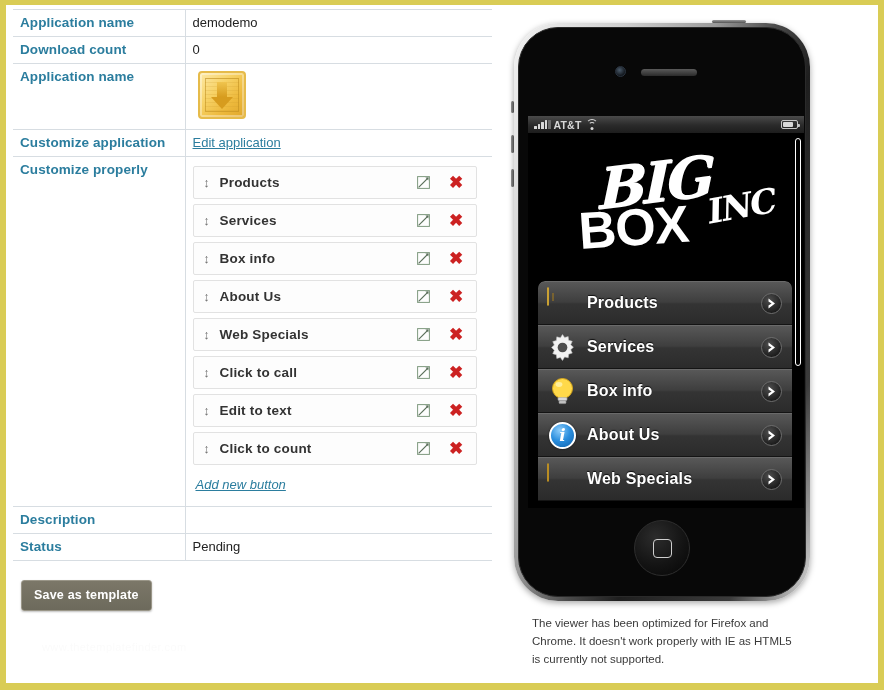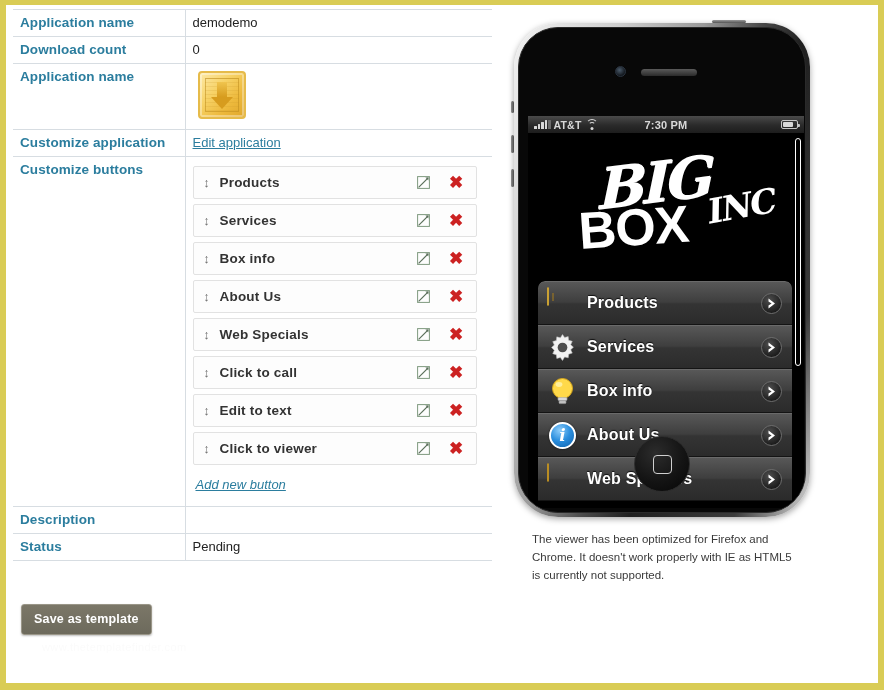--- a/index.html
+++ b/index.html
@@ -154,41 +154,40 @@
     padding: 7px 12px 8px 12px;
     background: linear-gradient(180deg,#7b7768 0%,#6d6a5c 100%);
     border: 1px solid #9a9688;
     border-radius: 3px;
     color: #ffffff;
     font-size: 12.5px;
     font-weight: bold;
     letter-spacing: .2px;
     cursor: pointer;
     box-shadow: 0 1px 2px rgba(0,0,0,.25);
-    margin-top: 24px;
   }
 
   #watermark {
     position: absolute;
     left: 36px; top: 636px;
     font-size: 11px;
     color: #fbfbfb;
     letter-spacing: .4px;
     white-space: nowrap;
   }
 
   
   #phone-area {
     position: absolute;
     left: 500px; top: 18px;
     width: 330px;
   }
   #phone {
     position: relative;
-    width: 296px; height: 494px;
+    width: 296px; height: 578px;
     margin-left: 8px;
     border-radius: 44px;
     background:
       linear-gradient(110deg,#f2f2f2 0%,#cfcfcf 22%,#9a9a9a 40%,#4a4a4a 52%,#1f1f1f 62%,#3b3b3b 84%,#dcdcdc 100%);
     padding: 4px;
     box-shadow: 0 2px 6px rgba(0,0,0,.35);
   }
   #phone-body {
     position: relative;
     width: 100%; height: 100%;
@@ -452,21 +451,21 @@
           </div>
         </td>
       </tr>
       <tr>
         <td class="label">Customize application</td>
         <td class="value">
           <a class="link">Edit application</a>
         </td>
       </tr>
       <tr>
-        <td class="label">Customize buttons</td>
+        <td class="label">Customize properly</td>
         <td class="value">
           <div class="btnlist" id="btnlist">
                 <div class="btn-row">
                   <span class="drag-handle">↕</span>
                   <span class="btn-name">Products</span>
                   <span class="edit-icon">
                     <svg width="13" height="13" viewBox="0 0 13 13">
                       <rect x="0.6" y="0.6" width="11.8" height="11.8" fill="none" stroke="#7f9a7f" stroke-width="1"></rect>
                       <line x1="1.6" y1="11.4" x2="11.4" y2="1.6" stroke="#5a6f5a" stroke-width="1.2"></line>
                       <polygon points="11.4,1.6 8.4,1.6 11.4,4.6" fill="#5a6f5a"></polygon>
@@ -541,21 +540,21 @@
                     <svg width="13" height="13" viewBox="0 0 13 13">
                       <rect x="0.6" y="0.6" width="11.8" height="11.8" fill="none" stroke="#7f9a7f" stroke-width="1"></rect>
                       <line x1="1.6" y1="11.4" x2="11.4" y2="1.6" stroke="#5a6f5a" stroke-width="1.2"></line>
                       <polygon points="11.4,1.6 8.4,1.6 11.4,4.6" fill="#5a6f5a"></polygon>
                     </svg>
                   </span>
                   <span class="del-icon">✖</span>
                 </div>
                 <div class="btn-row">
                   <span class="drag-handle">↕</span>
-                  <span class="btn-name">Click to viewer</span>
+                  <span class="btn-name">Click to count</span>
                   <span class="edit-icon">
                     <svg width="13" height="13" viewBox="0 0 13 13">
                       <rect x="0.6" y="0.6" width="11.8" height="11.8" fill="none" stroke="#7f9a7f" stroke-width="1"></rect>
                       <line x1="1.6" y1="11.4" x2="11.4" y2="1.6" stroke="#5a6f5a" stroke-width="1.2"></line>
                       <polygon points="11.4,1.6 8.4,1.6 11.4,4.6" fill="#5a6f5a"></polygon>
                     </svg>
                   </span>
                   <span class="del-icon">✖</span>
                 </div>
               </div>
@@ -599,21 +598,20 @@
                   <i></i>
                   <i></i>
                   <i></i>
                 </span>
             <span class="carrier">AT&amp;T</span>
             <span class="wifi">
                   <span class="a"></span>
                   <span class="b"></span>
                   <span class="c"></span>
                 </span>
-            <span class="clock">7:30 PM</span>
             <span class="battery">
                   <i></i>
                 </span>
           </div>
 
           <div id="logo-wrap">
             <div id="logo">
               <span class="big">BIG</span>
               <span class="box">BOX</span>
               <span class="inc">INC</span>

